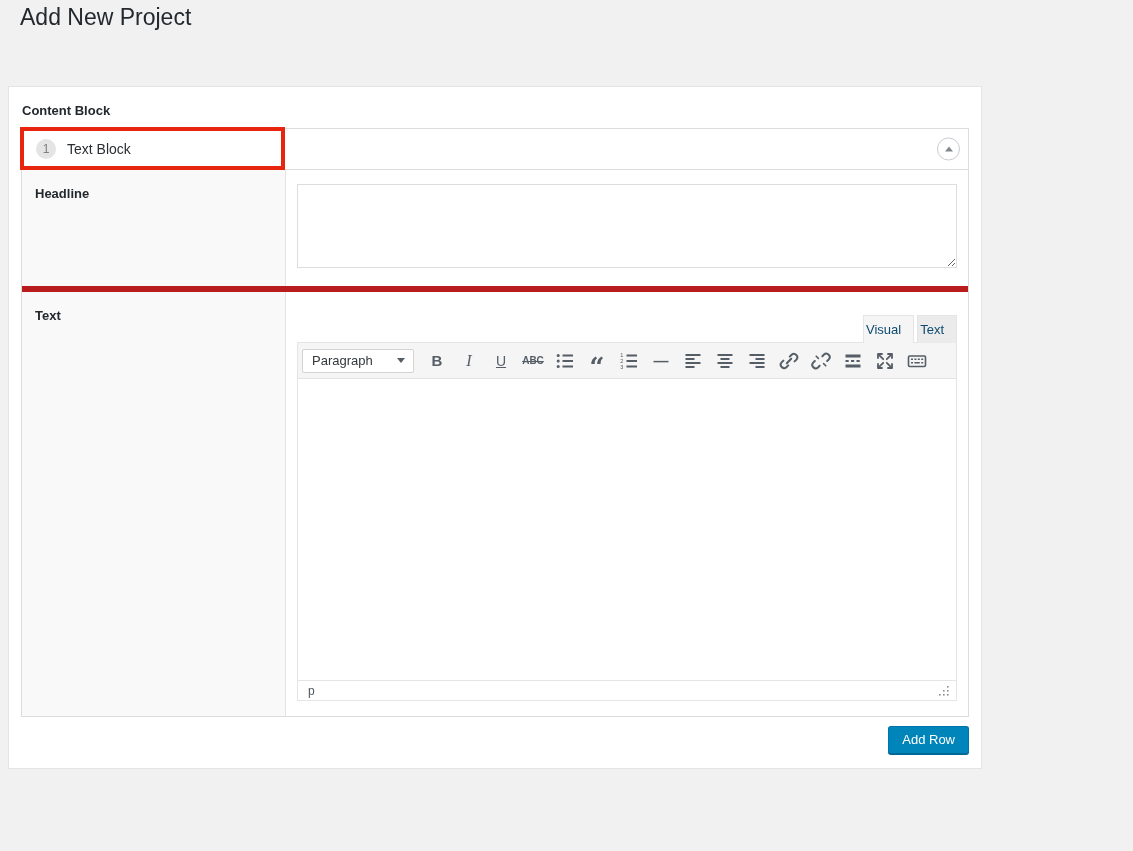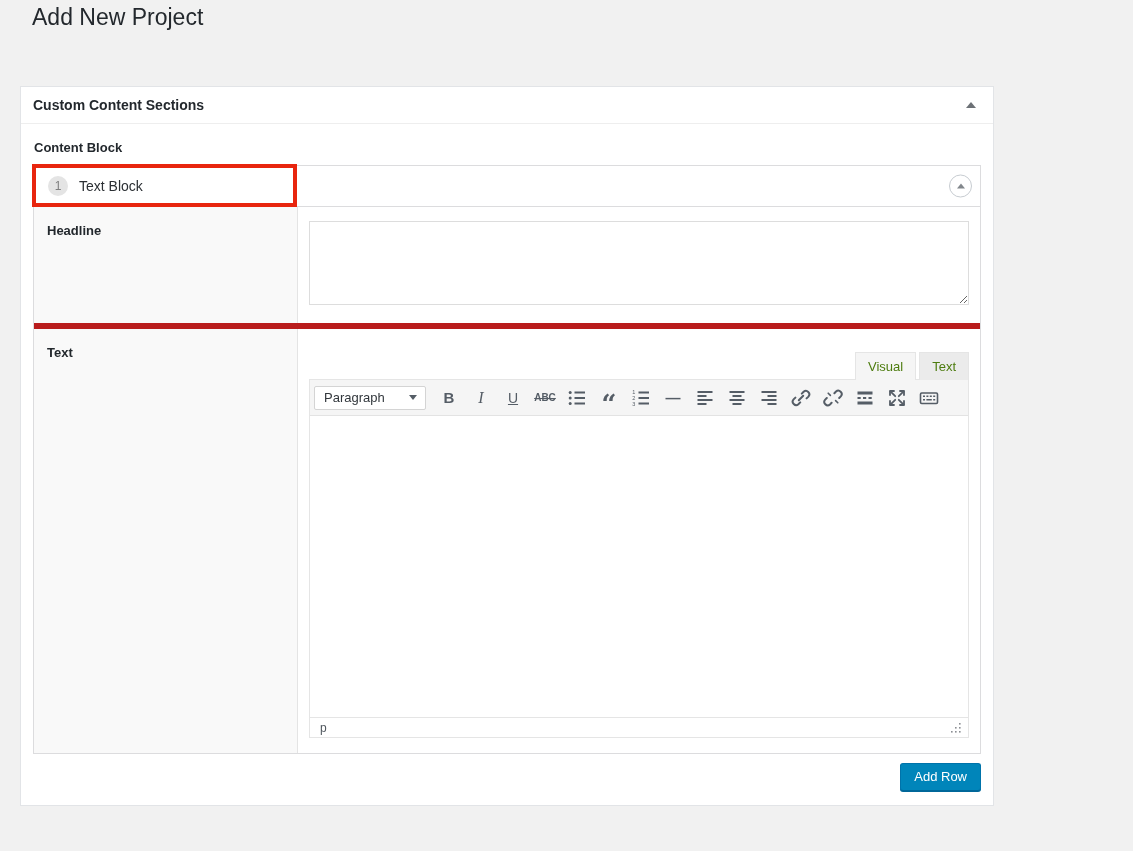--- a/index.html
+++ b/index.html
@@ -4,21 +4,21 @@
 <style>
   * { box-sizing: border-box; }
   html,body { margin:0; padding:0; }
   body {
     width:1133px; height:851px;
     background:#f1f1f1;
     font-family:"Liberation Sans","DejaVu Sans",sans-serif;
     color:#23282d;
     overflow:hidden;
   }
-  .page { position:relative; width:990px; height:851px;margin-left:12px; }
+  .page { position:relative; width:990px; height:851px; }
 
   
   .page-title {
     margin:0; padding:3px 0 0 20px;
     font-size:23px; font-weight:400; line-height:29px; color:#23282d;
   }
   .titlewrap { margin:11px 8px 0 8px; }
   .title-input {
     width:100%; height:35px;
     padding:3px 10px;
@@ -109,22 +109,22 @@
   }
 
   
   .text-input-col { padding:14px 11px 15px 11px; }
   .editor-tabs {
     display:flex; justify-content:flex-end;
     margin-top:9px; position:relative; z-index:2;
   }
   .switch-editor {
     height:28px; margin-left:3px; margin-bottom:-1px;
-    padding:5px 12px 6px 12px;
-    font-size:13px; color:#4d7c0f;
+    padding:5px 12px 6px 2px;
+    font-size:13px; color:#0c4a6e;
     background:#ebebeb; border:1px solid #e5e5e5; border-bottom:none;
     cursor:pointer; font-family:inherit;
   }
   .switch-editor.active { background:#f5f5f5; height:28px; }
 
   .editor-container { border:1px solid #e5e5e5; position:relative; z-index:1; }
   .mce-toolbar {
     height:36px; background:#f5f5f5;
     border-bottom:1px solid #e3e3e3;
     display:flex; align-items:center;
@@ -182,26 +182,20 @@
 </head>
 <body>
 
 <div class="page">
 
   <h1 class="page-title">Add New Project</h1>
 
 
   <div class="postbox">
 
-    <div class="postbox-header">
-      <h2 class="postbox-title">Custom Content Sections</h2>
-      <button class="toggle-btn">
-        <span class="tri-up"></span>
-      </button>
-    </div>
 
     <div class="inside">
 
       <div class="cb-label">Content Block</div>
 
       <div class="acf-table">
 
         <div class="layout-header">
           <span class="order-badge">1</span>
           <span class="layout-title">Text Block</span>

